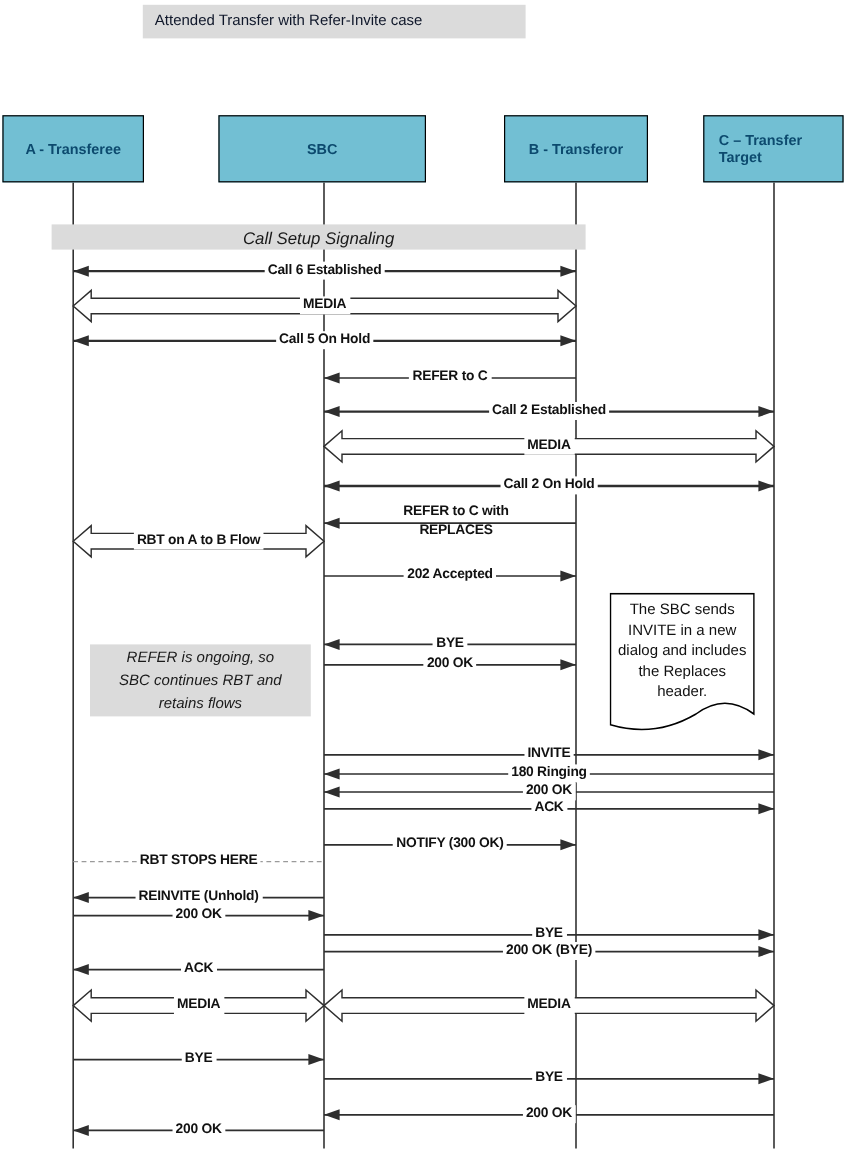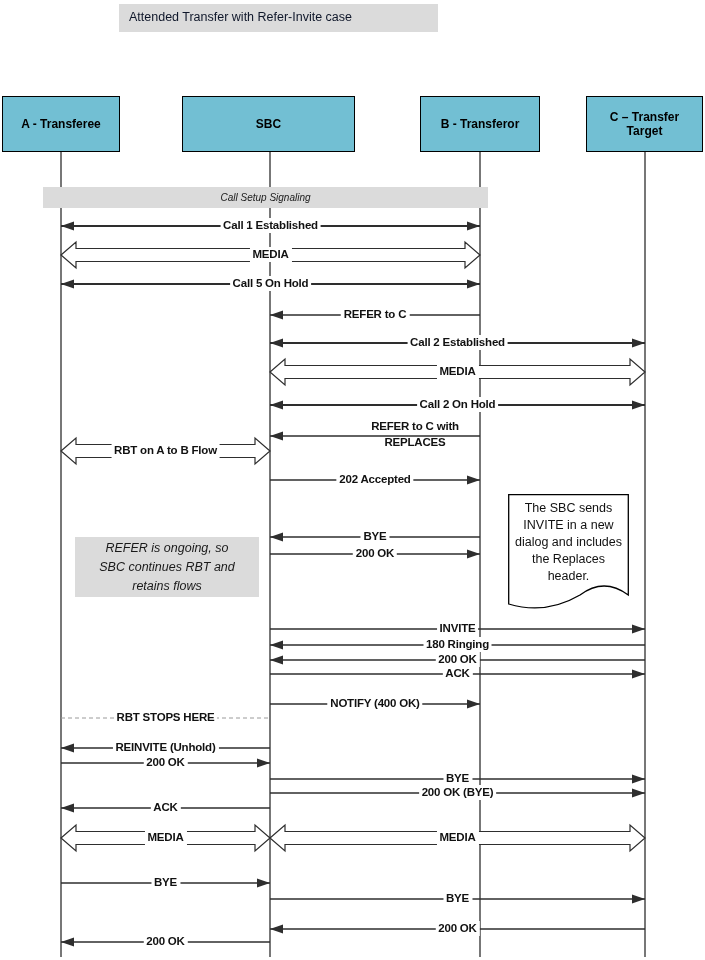--- a/index.html
+++ b/index.html
@@ -11,27 +11,27 @@
   #title-note{
     position:absolute;left:119px;top:4px;width:319px;
     background:var(--gray);padding:5px 10px 6px 10px;box-sizing:border-box;
   }
   #title-note .t{font-size:12.5px;line-height:17px;color:#0f172a;}
   .bullet{font-size:12.5px;line-height:15.5px;color:#1a1a1a;white-space:nowrap;}
   .bullet.serif{font-family:"Liberation Serif",serif;}
   .actor-box{
     position:absolute;top:96px;height:56px;background:var(--actor);
     border:1.5px solid #000;box-sizing:border-box;
-    display:flex;align-items:center;justify-content:center;text-align:center;
-    font-weight:bold;font-size:12px;line-height:14px;color:#000000;padding:0 12px;
+    display:flex;align-items:center;justify-content:center;text-align:left;
+    font-weight:bold;font-size:12px;line-height:14px;color:#0c4a6e;padding:0 12px;
   }
   #band{
     position:absolute;left:43px;top:187px;width:445px;height:21px;
     background:var(--gray);display:flex;align-items:center;justify-content:center;
-    font-style:italic;font-size:10px;color:#1a1a1a;
+    font-style:italic;font-size:14px;color:#1a1a1a;
   }
   #note-ongoing{
     position:absolute;left:75px;top:537px;width:184px;height:60px;
     background:var(--gray);font-style:italic;font-size:12.5px;line-height:19px;
     display:flex;align-items:center;justify-content:center;text-align:center;
     padding:0 22px;box-sizing:border-box;color:#1a1a1a;
   }
   #note-doc{position:absolute;left:508px;top:494px;width:121px;height:122px;}
   #note-doc .txt{
     position:absolute;left:0;top:6px;width:100%;padding:0 5px;box-sizing:border-box;
@@ -129,38 +129,38 @@
   </div>
 
   <div id="note-doc">
     <svg width="121" height="122" viewBox="0 0 121 122">
       <path d="M0.7,0.7 H120.3 V101 Q96,83 72,101 Q38,121 0.7,110 Z" fill="#ffffff" stroke="#000" stroke-width="1.3"></path>
     </svg>
     <div class="txt">The SBC sends INVITE in a new dialog and includes the Replaces header.</div>
   </div>
 
   <div id="labels">
-      <div class="msg-label" style="left: 270.5px; top: 218px;">Call 1 Established</div>
+      <div class="msg-label" style="left: 270.5px; top: 218px;">Call 6 Established</div>
       <div class="msg-label" style="left: 270.5px; top: 247px;">MEDIA</div>
       <div class="msg-label" style="left: 270.5px; top: 276px;">Call 5 On Hold</div>
       <div class="msg-label" style="left: 375px; top: 307px;">REFER to C</div>
       <div class="msg-label" style="left: 457.5px; top: 335px;">Call 2 Established</div>
       <div class="msg-label" style="left: 457.5px; top: 364px;">MEDIA</div>
       <div class="msg-label" style="left: 457.5px; top: 397px;">Call 2 On Hold</div>
-      <div class="msg-label two-line" style="left: 380px; top: 418px; margin-left: 35px;">REFER to C with
+      <div class="msg-label two-line" style="left: 380px; top: 418px;">REFER to C with
 REPLACES</div>
       <div class="msg-label" style="left: 165.5px; top: 443px;">RBT on A to B Flow</div>
       <div class="msg-label" style="left: 375px; top: 472px;">202 Accepted</div>
       <div class="msg-label" style="left: 375px; top: 529px;">BYE</div>
       <div class="msg-label" style="left: 375px; top: 546px;">200 OK</div>
       <div class="msg-label" style="left: 457.5px; top: 621px;">INVITE</div>
       <div class="msg-label" style="left: 457.5px; top: 637px;">180 Ringing</div>
       <div class="msg-label" style="left: 457.5px; top: 652px;">200 OK</div>
       <div class="msg-label" style="left: 457.5px; top: 666px;">ACK</div>
-      <div class="msg-label" style="left: 375px; top: 696px;">NOTIFY (400 OK)</div>
+      <div class="msg-label" style="left: 375px; top: 696px;">NOTIFY (300 OK)</div>
       <div class="msg-label" style="left: 165.5px; top: 710px;">RBT STOPS HERE</div>
       <div class="msg-label" style="left: 165.5px; top: 740px;">REINVITE (Unhold)</div>
       <div class="msg-label" style="left: 165.5px; top: 755px;">200 OK</div>
       <div class="msg-label" style="left: 457.5px; top: 771px;">BYE</div>
       <div class="msg-label" style="left: 457.5px; top: 785px;">200 OK (BYE)</div>
       <div class="msg-label" style="left: 165.5px; top: 800px;">ACK</div>
       <div class="msg-label" style="left: 165.5px; top: 830px;">MEDIA</div>
       <div class="msg-label" style="left: 457.5px; top: 830px;">MEDIA</div>
       <div class="msg-label" style="left: 165.5px; top: 875px;">BYE</div>
       <div class="msg-label" style="left: 457.5px; top: 891px;">BYE</div>

